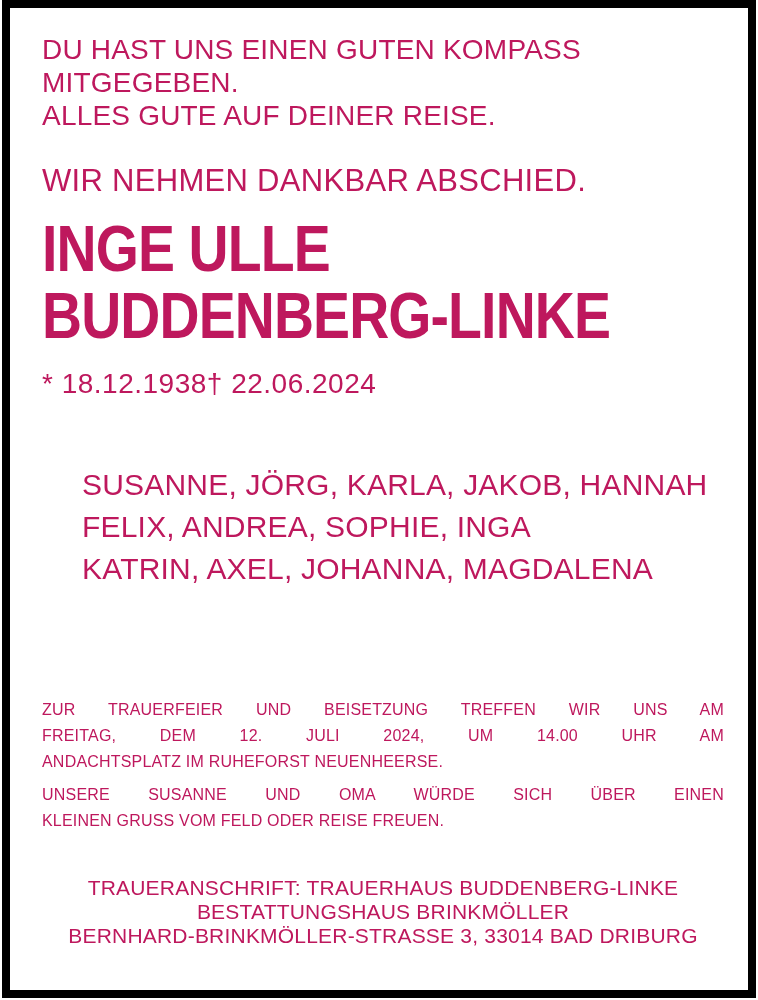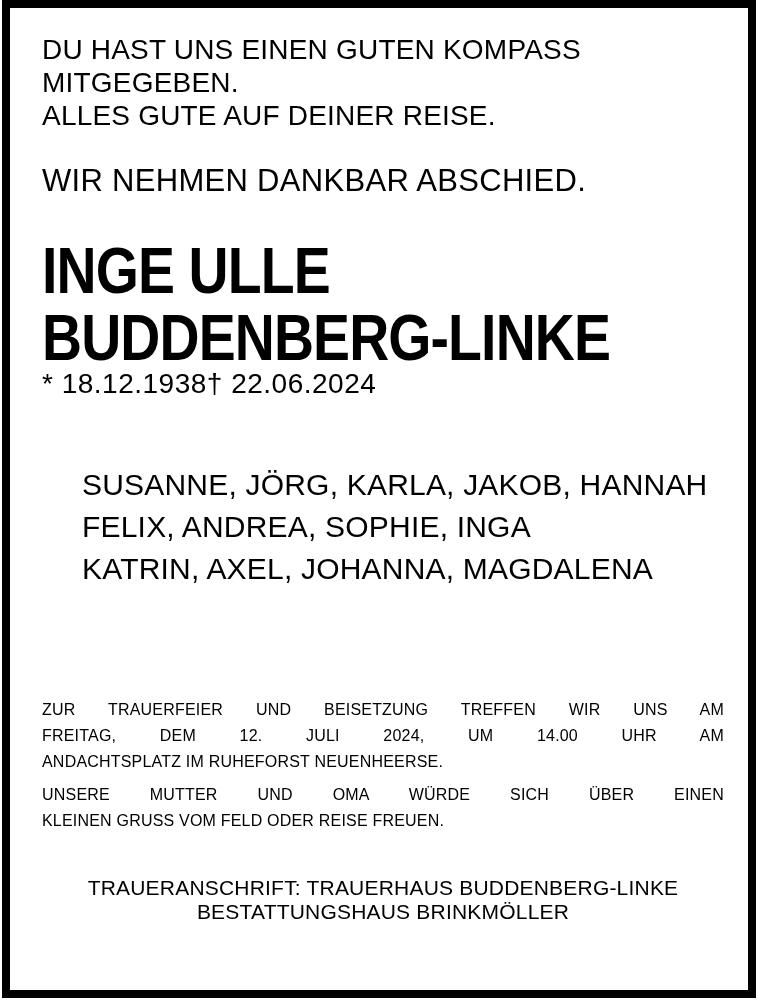--- a/index.html
+++ b/index.html
@@ -13,40 +13,39 @@
     height: 1000px;
     background: #ffffff;
     overflow: hidden;
   }
   .frame {
     position: absolute;
     left: 2px; top: 0px; right: 2px; bottom: 2px;
     border: 8px solid #000000;
     pointer-events: none;
   }
-  .block { position: absolute; left: 42px; width: 682px; color: #000000; }
+  .block { position: absolute; left: 42px; width: 682px; color: #be185d; }
 
   .epitaph {
     top: 33px;
     font-size: 28px;
     line-height: 33px;
     letter-spacing: 0.2px;
   }
   .farewell {
     top: 163px;
     font-size: 31px;
     letter-spacing: 0.3px;
   }
   .deceased-name {
     top: 216px;
     font-size: 63px;
     font-weight: bold;
     line-height: 67px;
     letter-spacing: -1px;
-    margin-top: 22px;
   }
   .deceased-name .nline {
     transform: scale(0.88, 1.02);
     transform-origin: left center;
     white-space: nowrap;
   }
   .dates {
     top: 368px;
     font-size: 28px;
     display: flex;
@@ -105,21 +104,22 @@
     <div>KATRIN, AXEL, JOHANNA, MAGDALENA</div>
   </div>
 
   <div class="block body-par service">
     <div class="jline">ZUR TRAUERFEIER UND BEISETZUNG TREFFEN WIR UNS AM</div>
     <div class="jline">FREITAG, DEM 12. JULI 2024, UM 14.00 UHR AM</div>
     <div class="lline">ANDACHTSPLATZ IM RUHEFORST NEUENHEERSE.</div>
   </div>
 
   <div class="block body-par request">
-    <div class="jline">UNSERE MUTTER UND OMA WÜRDE SICH ÜBER EINEN</div>
+    <div class="jline">UNSERE SUSANNE UND OMA WÜRDE SICH ÜBER EINEN</div>
     <div class="lline">KLEINEN GRUSS VOM FELD ODER REISE FREUEN.</div>
   </div>
 
   <div class="block address">
     <div>TRAUERANSCHRIFT: TRAUERHAUS BUDDENBERG-LINKE</div>
     <div>BESTATTUNGSHAUS BRINKMÖLLER</div>
+    <div>BERNHARD-BRINKMÖLLER-STRASSE 3, 33014 BAD DRIBURG</div>
   </div>
 </div>
 
 </body></html>

